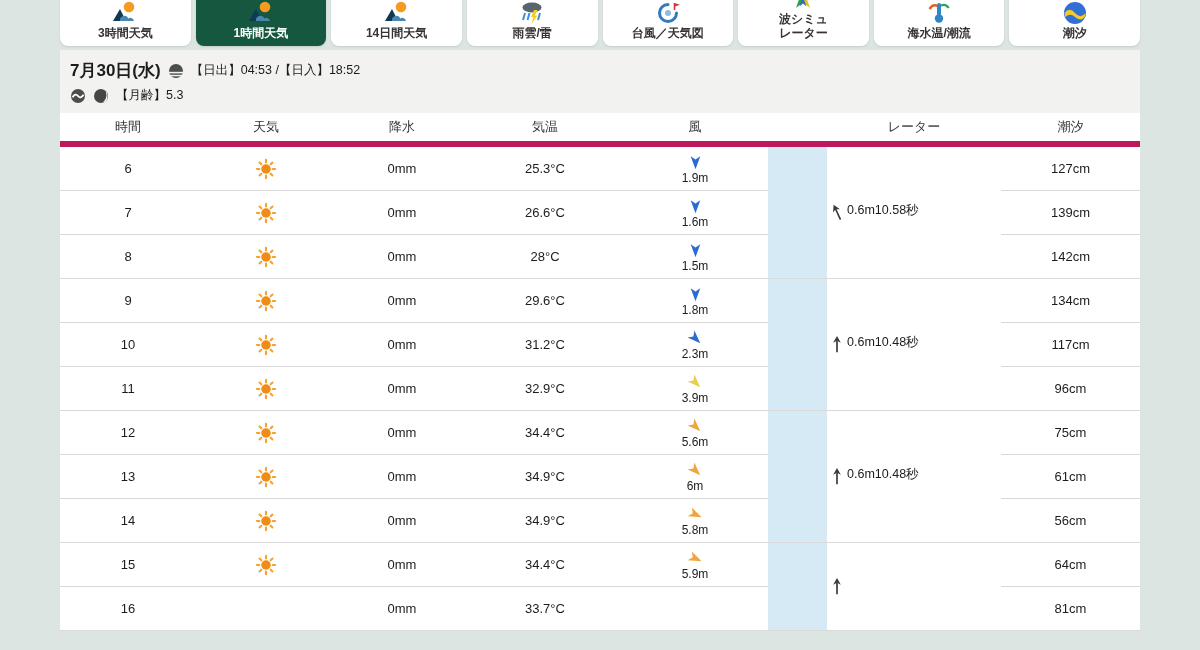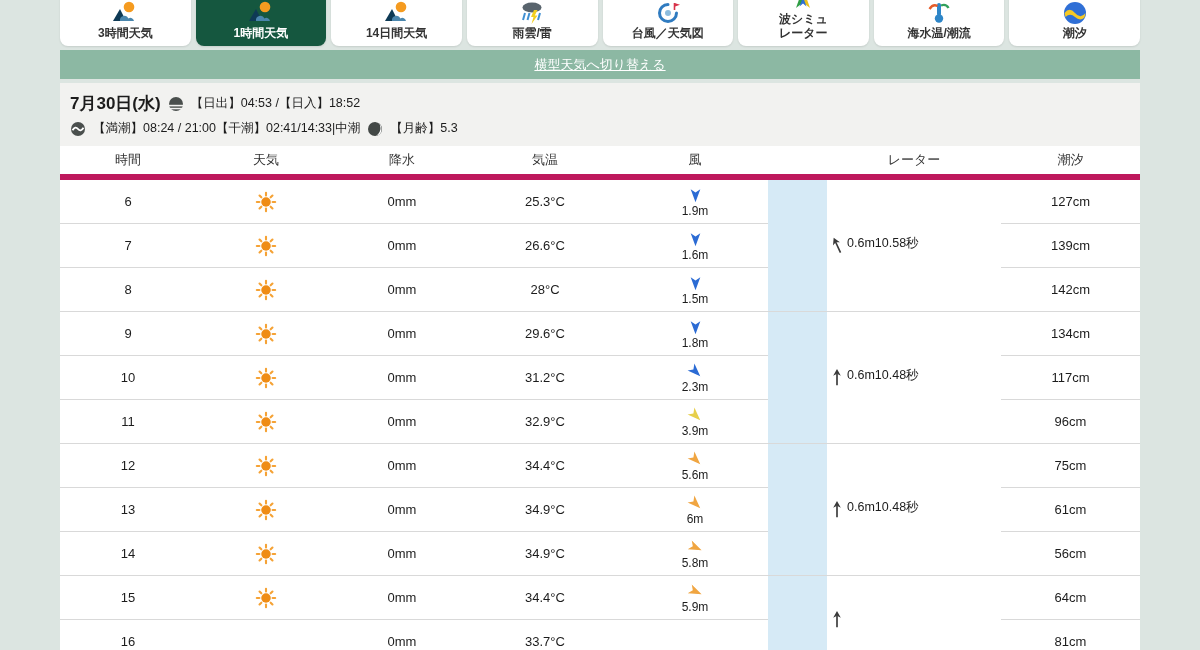--- a/index.html
+++ b/index.html
@@ -11,21 +11,21 @@
   }
   .wrap{width:1080px;margin:0 auto;position:relative}
 
   
   .tabs{display:flex;gap:5px;margin-top:-18px}
   .tab{
     flex:1;background:#fff;border-radius:8px;height:58px;
     display:flex;flex-direction:column;align-items:center;justify-content:flex-end;
     padding-bottom:6px;cursor:pointer;box-shadow:0 1px 2px rgba(0,0,0,.10);
   }
-  .tab .lbl{font-size:12px;font-weight:bold;color:#333;line-height:1.12;white-space:pre-line}
+  .tab .lbl{font-size:12px;font-weight:bold;color:#333;line-height:1.12;text-align:center;white-space:pre-line}
   .tab.selected{background:#15573f}
   .tab.selected .lbl{color:#fff}
   .tab .ticon{width:26px;height:26px;margin-bottom:1px}
   .tab .ticon svg{width:26px;height:26px;display:block}
 
   
   .banner{margin-top:4px;height:29px;background:#8cb8a3;display:flex;align-items:center;justify-content:center}
   .banner a{color:#fff;font-size:13px;text-decoration:underline;cursor:pointer}
 
   
@@ -138,23 +138,20 @@
         <span class="ticon">
           <svg viewBox="0 0 26 26">
             <circle cx="13" cy="13" r="11" fill="#2f6fd6"></circle>
             <path d="M2.5 13 q5 -6.5 10.5 0 t10.5 0 l-1 4.5 q-4.5 4 -9.5 -0.5 t-9.5 0 Z" fill="#f5c926"></path>
           </svg>
         </span>
         <div class="lbl">潮汐</div>
       </div>
     </div>
 
-  <div class="banner">
-    <a>横型天気へ切り替える</a>
-  </div>
 
 
   <div class="daybar">
     <div class="l1">
       <span class="date">7月30日(水)</span>
       <span class="ic" id="sunrise-ic">
           <svg viewBox="0 0 16 16">
             <circle cx="8" cy="8" r="7" fill="#4a4f4d"></circle>
             <rect x="0.5" y="8.8" width="15" height="1.6" fill="#f2f2f0"></rect>
             <rect x="2" y="11.8" width="12" height="1.5" fill="#f2f2f0"></rect>
@@ -162,21 +159,20 @@
         </span>
       <span class="txt">【日出】04:53 /【日入】18:52</span>
     </div>
     <div class="l2">
       <span class="ic" id="tidewave-ic">
           <svg viewBox="0 0 16 16">
             <circle cx="8" cy="8" r="7" fill="#4a4f4d"></circle>
             <path d="M2.5 9.2 q2.8 -4.5 5.5 -1.2 t5.5 -1.2" stroke="#fff" stroke-width="1.9" fill="none"></path>
           </svg>
         </span>
-      <span class="txt">【満潮】08:24 / 21:00【干潮】02:41/14:33|中潮</span>
       <span class="ic" id="moon-ic">
           <svg viewBox="0 0 16 16">
             <circle cx="8" cy="8" r="7" fill="#434846"></circle>
             <path d="M8.8 1.2 a6.9 6.9 0 0 1 0 13.6 a8.6 8.6 0 0 0 2.6 -13.2 Z" fill="#fff"></path>
           </svg>
         </span>
       <span class="txt">【月齢】5.3</span>
     </div>
   </div>
 

